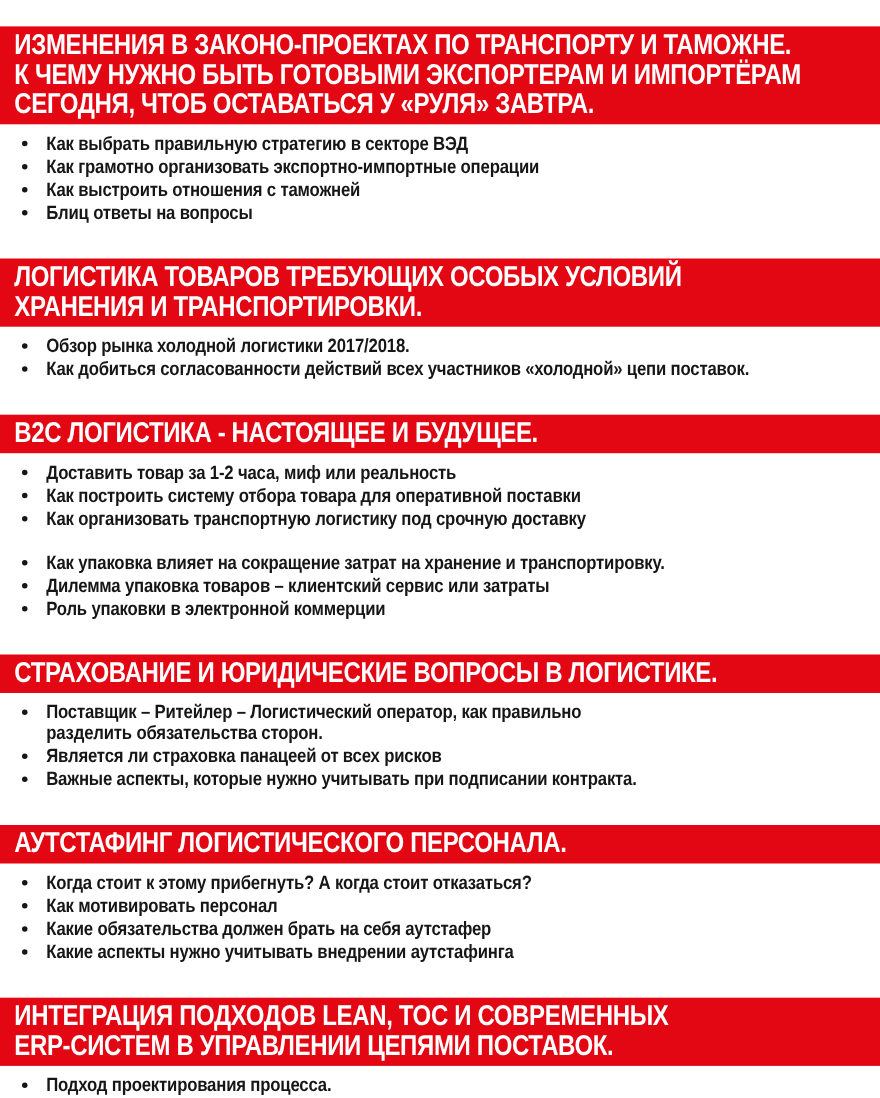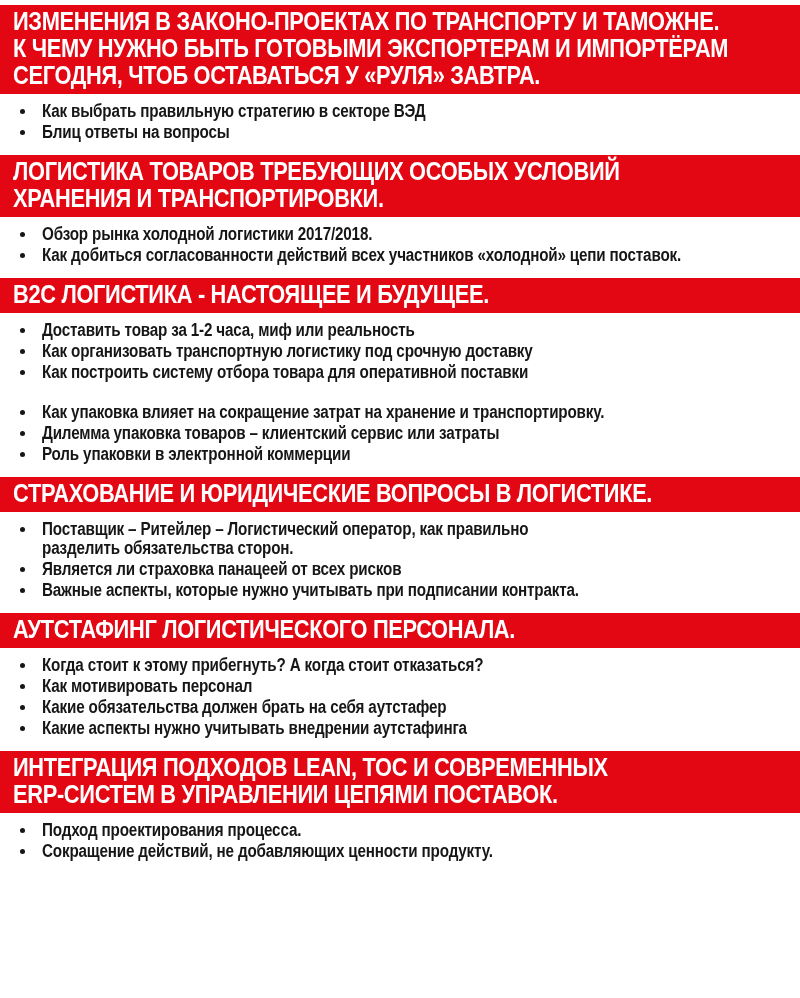--- a/index.html
+++ b/index.html
@@ -13,20 +13,21 @@
     min-height: 998px;
     padding-top: 5px;
     box-sizing: border-box;
     font-family: "Liberation Sans", sans-serif;
     background: #ffffff;
   }
   .banner {
     background: #e30613;
     color: #ffffff;
     padding: 3px 13px 5px 13px;
+    margin-top: 19px;
   }
   .banner-line {
     font-weight: 700;
     font-size: 26px;
     line-height: 27px;
     letter-spacing: -0.4px;
     white-space: pre;
     transform: scaleX(0.84);
     transform-origin: 0 50%;
   }
@@ -74,20 +75,28 @@
       <div class="banner-line">К ЧЕМУ НУЖНО БЫТЬ ГОТОВЫМИ ЭКСПОРТЕРАМ И ИМПОРТЁРАМ</div>
       <div class="banner-line">СЕГОДНЯ, ЧТОБ ОСТАВАТЬСЯ У «РУЛЯ» ЗАВТРА.</div>
     </div>
     <ul class="bullets">
       <li class="bullet">
           <span class="dot"></span>
           <span class="bullet-text">Как выбрать правильную стратегию в секторе ВЭД</span>
         </li>
       <li class="bullet">
           <span class="dot"></span>
+          <span class="bullet-text">Как грамотно организовать экспортно-импортные операции</span>
+        </li>
+      <li class="bullet">
+          <span class="dot"></span>
+          <span class="bullet-text">Как выстроить отношения с таможней</span>
+        </li>
+      <li class="bullet">
+          <span class="dot"></span>
           <span class="bullet-text">Блиц ответы на вопросы</span>
         </li>
     </ul>
   </section>
 
   <section>
     <div class="banner">
       <div class="banner-line">ЛОГИСТИКА ТОВАРОВ ТРЕБУЮЩИХ ОСОБЫХ УСЛОВИЙ</div>
       <div class="banner-line">ХРАНЕНИЯ И ТРАНСПОРТИРОВКИ.</div>
     </div>
@@ -107,25 +116,25 @@
     <div class="banner">
       <div class="banner-line">B2C ЛОГИСТИКА - НАСТОЯЩЕЕ И БУДУЩЕЕ.</div>
     </div>
     <ul class="bullets">
       <li class="bullet">
           <span class="dot"></span>
           <span class="bullet-text">Доставить товар за 1-2 часа, миф или реальность</span>
         </li>
       <li class="bullet">
           <span class="dot"></span>
+          <span class="bullet-text">Как построить систему отбора товара для оперативной поставки</span>
+        </li>
+      <li class="bullet">
+          <span class="dot"></span>
           <span class="bullet-text">Как организовать транспортную логистику под срочную доставку</span>
-        </li>
-      <li class="bullet">
-          <span class="dot"></span>
-          <span class="bullet-text">Как построить систему отбора товара для оперативной поставки</span>
         </li>
     </ul>
   </section>
 
   <section>
     <ul class="bullets">
       <li class="bullet">
           <span class="dot"></span>
           <span class="bullet-text">Как упаковка влияет на сокращение затрат на хранение и транспортировку.</span>
         </li>

